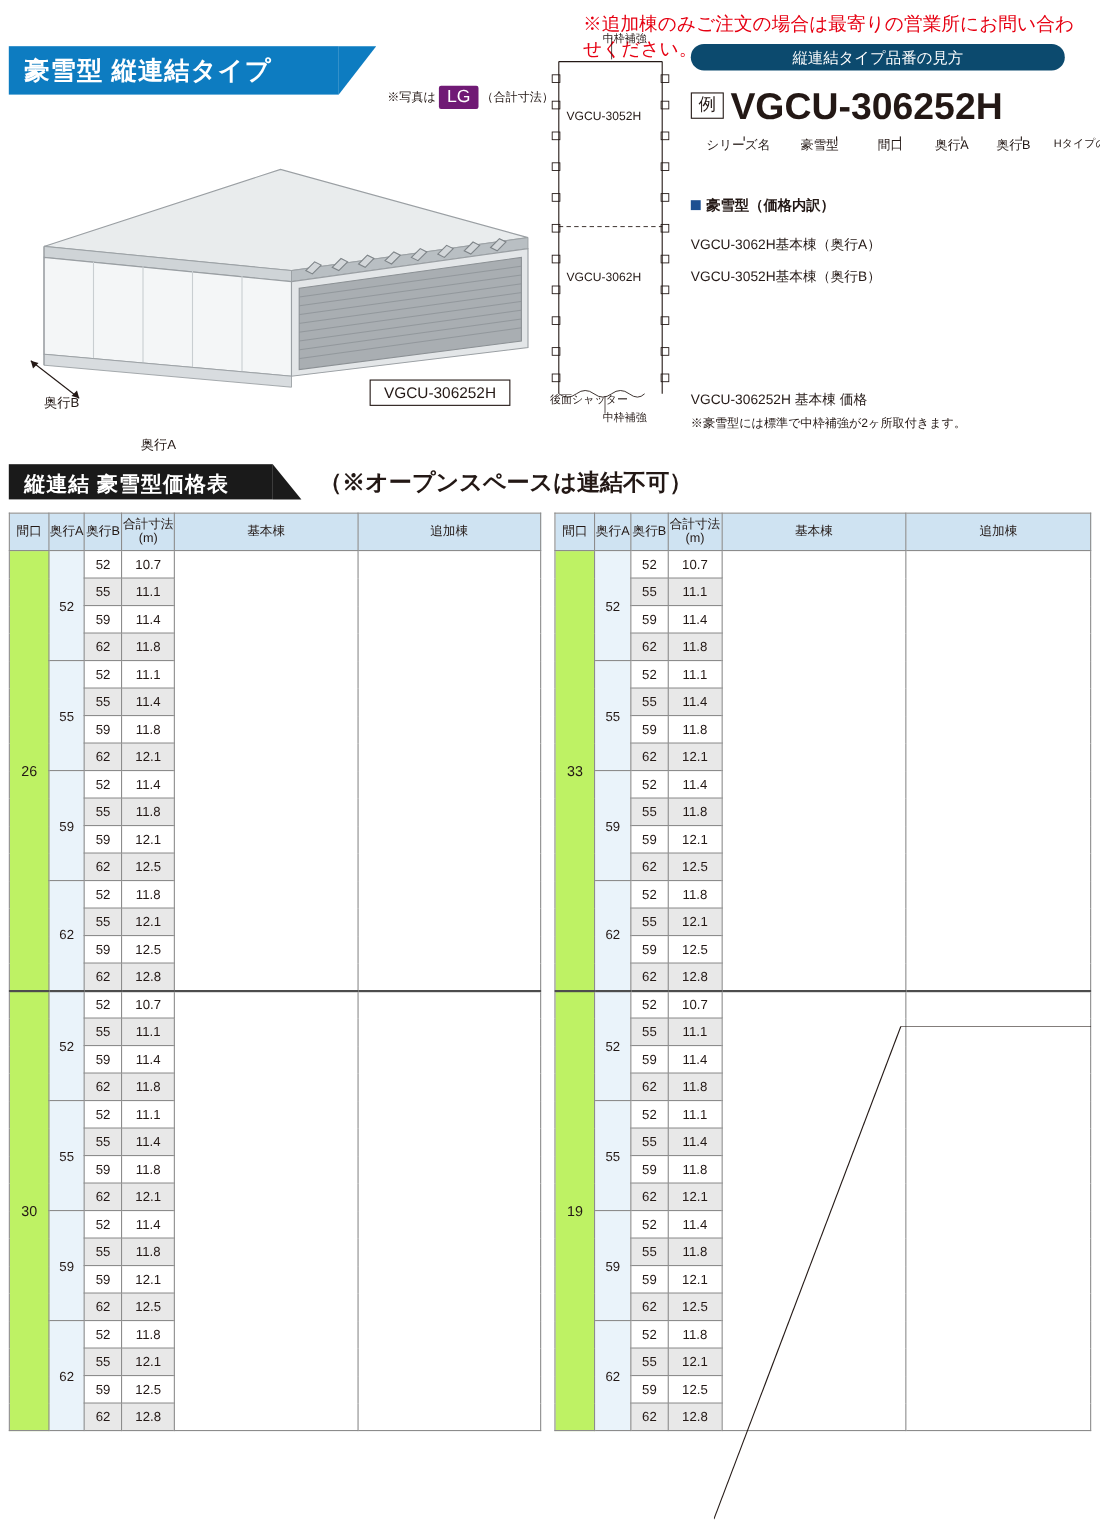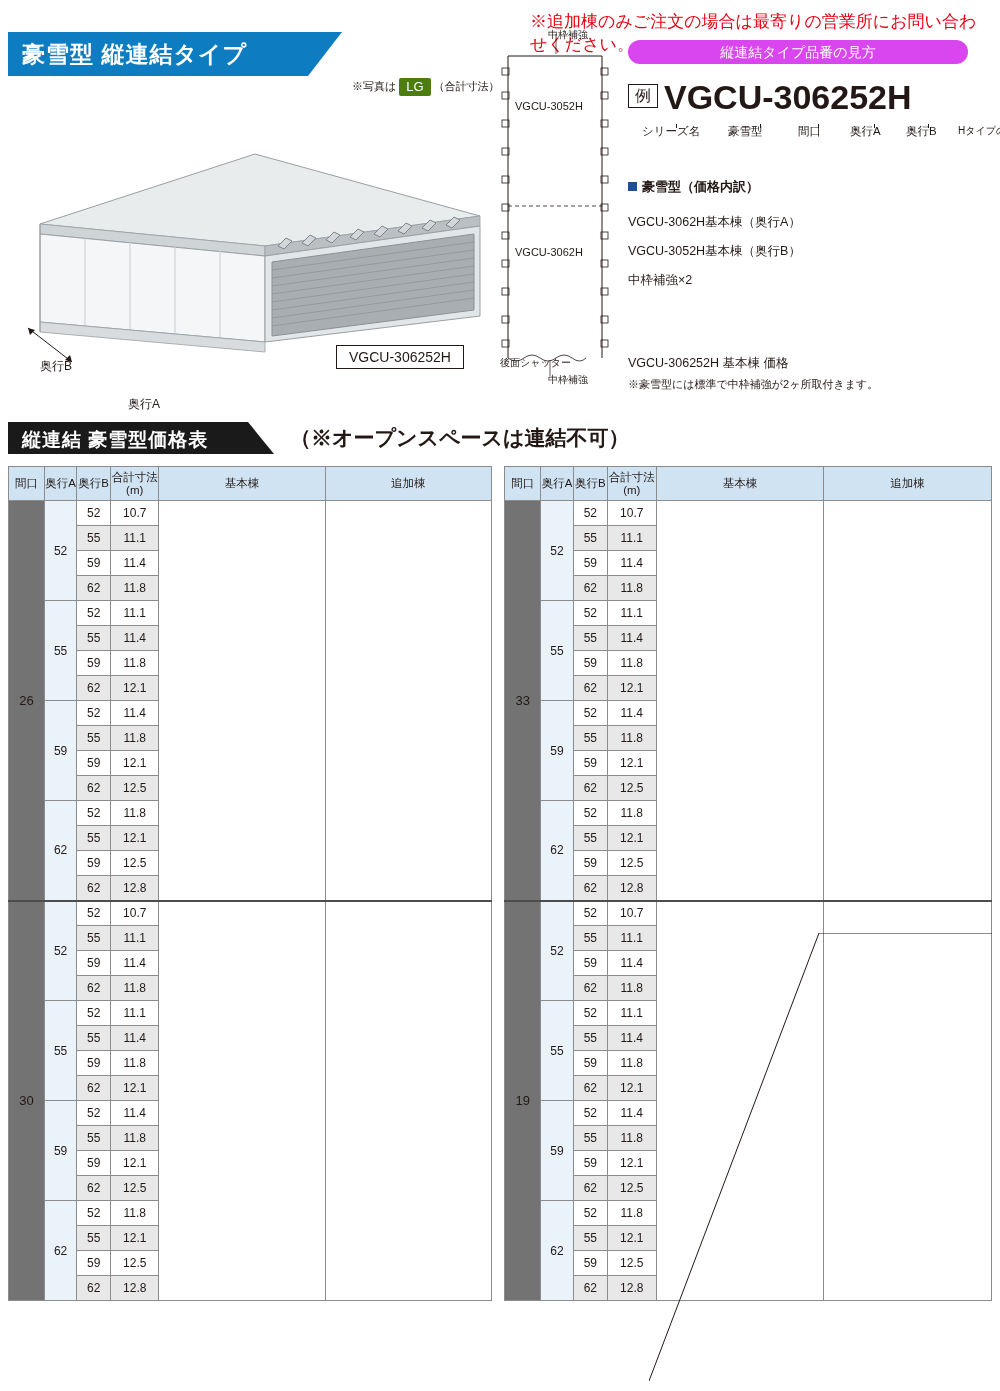--- a/index.html
+++ b/index.html
@@ -8,21 +8,21 @@
     width:1000px; height:1391px; position:relative;
     background:#ffffff;
     font-family:"Liberation Sans", sans-serif;
     color:#231815;
     -webkit-font-smoothing:antialiased;
   }
   .page { position:relative; width:1000px; height:1391px; overflow:hidden; }
 
   
   .banner {
-    position:absolute; left:8px; top:32px; width:330px; height:60px;
+    position:absolute; left:8px; top:42px; width:330px; height:60px;
   }
   .banner .bg {
     position:absolute; left:0; top:0; width:300px; height:44px;
     background:#0d7cc1;
   }
   .banner .tri {
     position:absolute; left:300px; top:0; width:0; height:0;
     border-style:solid; border-width:0 34px 44px 0;
     border-color:transparent #0d7cc1 transparent transparent;
     transform:scaleX(-1);
@@ -31,21 +31,21 @@
     position:absolute; left:14px; top:7px;
     font-size:23px; font-weight:bold; color:#ffffff; letter-spacing:1px;
   }
 
   
   .photo-note {
     position:absolute; left:352px; top:78px; font-size:11px; color:#231815;
     display:flex; align-items:center; gap:3px;
   }
   .photo-note .lg {
-    display:inline-block; background:#4d7c0f; color:#fff; font-size:13px;
+    display:inline-block; background:#701a75; color:#fff; font-size:16px;
     padding:1px 7px; border-radius:2px; line-height:1.2;
   }
   .photo-note .small { font-size:11px; }
 
   
   .illus { position:absolute; left:10px; top:96px; width:480px; height:270px; }
   .illus svg { display:block; }
   .dim-label {
     position:absolute; font-size:12px; color:#231815;
   }
@@ -62,21 +62,21 @@
     font-size:17px; color:#e60012; text-align:left;font-family:Liberation Mono, monospace;
   }
 
   
   .drawcol { position:absolute; left:490px; top:28px; width:150px; height:370px; }
   .draw-cap { position:absolute; font-size:10px; color:#231815;text-align:right; }
 
   
   .howto-bar {
     position:absolute; left:628px; top:40px; width:340px; height:24px;
-    background:#d946ef; border-radius:12px;
+    background:#0c4a6e; border-radius:12px;
     color:#fff; font-size:14px; text-align:center; line-height:24px;
   }
   .example-row {
     position:absolute; left:628px; top:70px; width:360px; height:44px;
     display:flex; align-items:flex-end; gap:6px;
   }
   .ex-badge {
     border:1px solid #231815; font-size:16px; padding:1px 6px; line-height:1.25;
     margin-bottom:6px;
   }
@@ -126,21 +126,21 @@
   }
   .tbl thead th {
     background:#cfe3f2; font-size:11.5px; height:34px; line-height:1.05; font-weight:normal;
   }
   .tbl th.m  { width:36px; }
   .tbl th.a  { width:32px; }
   .tbl th.b  { width:34px; }
   .tbl th.s  { width:48px; }
   .tbl th.base { width:166px; }
   .tbl th.add  { width:166px; }
-  .tbl td.grp { background:#737373; font-size:13px; }
+  .tbl td.grp { background:#bef264; font-size:13px; }
   .tbl td.a  { background:#eaf3fa; }
   .tbl td.b  { background:#ffffff; }
   .tbl td.b.alt { background:#e8e8e8; }
   .tbl td.s  { background:#ffffff; }
   .tbl td.s.alt { background:#e8e8e8; }
   .tbl td.blank { background:#ffffff; }
   .thick-top td, .thick-top th { border-top:2px solid #4d4d4d; }
 
   
   .diag {
@@ -291,21 +291,20 @@
     <span style="left:330px; font-size:10px;">Hタイプのみ</span>
   </div>
 
   <div class="sec-title">
     <span class="sq"></span><span>豪雪型（価格内訳）</span>
   </div>
 
   <div class="breakdown">
     <div>VGCU-3062H基本棟（奥行A）</div>
     <div>VGCU-3052H基本棟（奥行B）</div>
-    <div>中枠補強×2</div>
   </div>
   <div class="price-line">VGCU-306252H 基本棟 価格</div>
   <div class="note-small">※豪雪型には標準で中枠補強が2ヶ所取付きます。</div>
 
   <div class="tbl-banner">
     <div class="bg"></div>
     <div class="tri"></div>
     <div class="txt">縦連結 豪雪型価格表</div>
   </div>
   <div class="open-note">（※オープンスペースは連結不可）</div>

